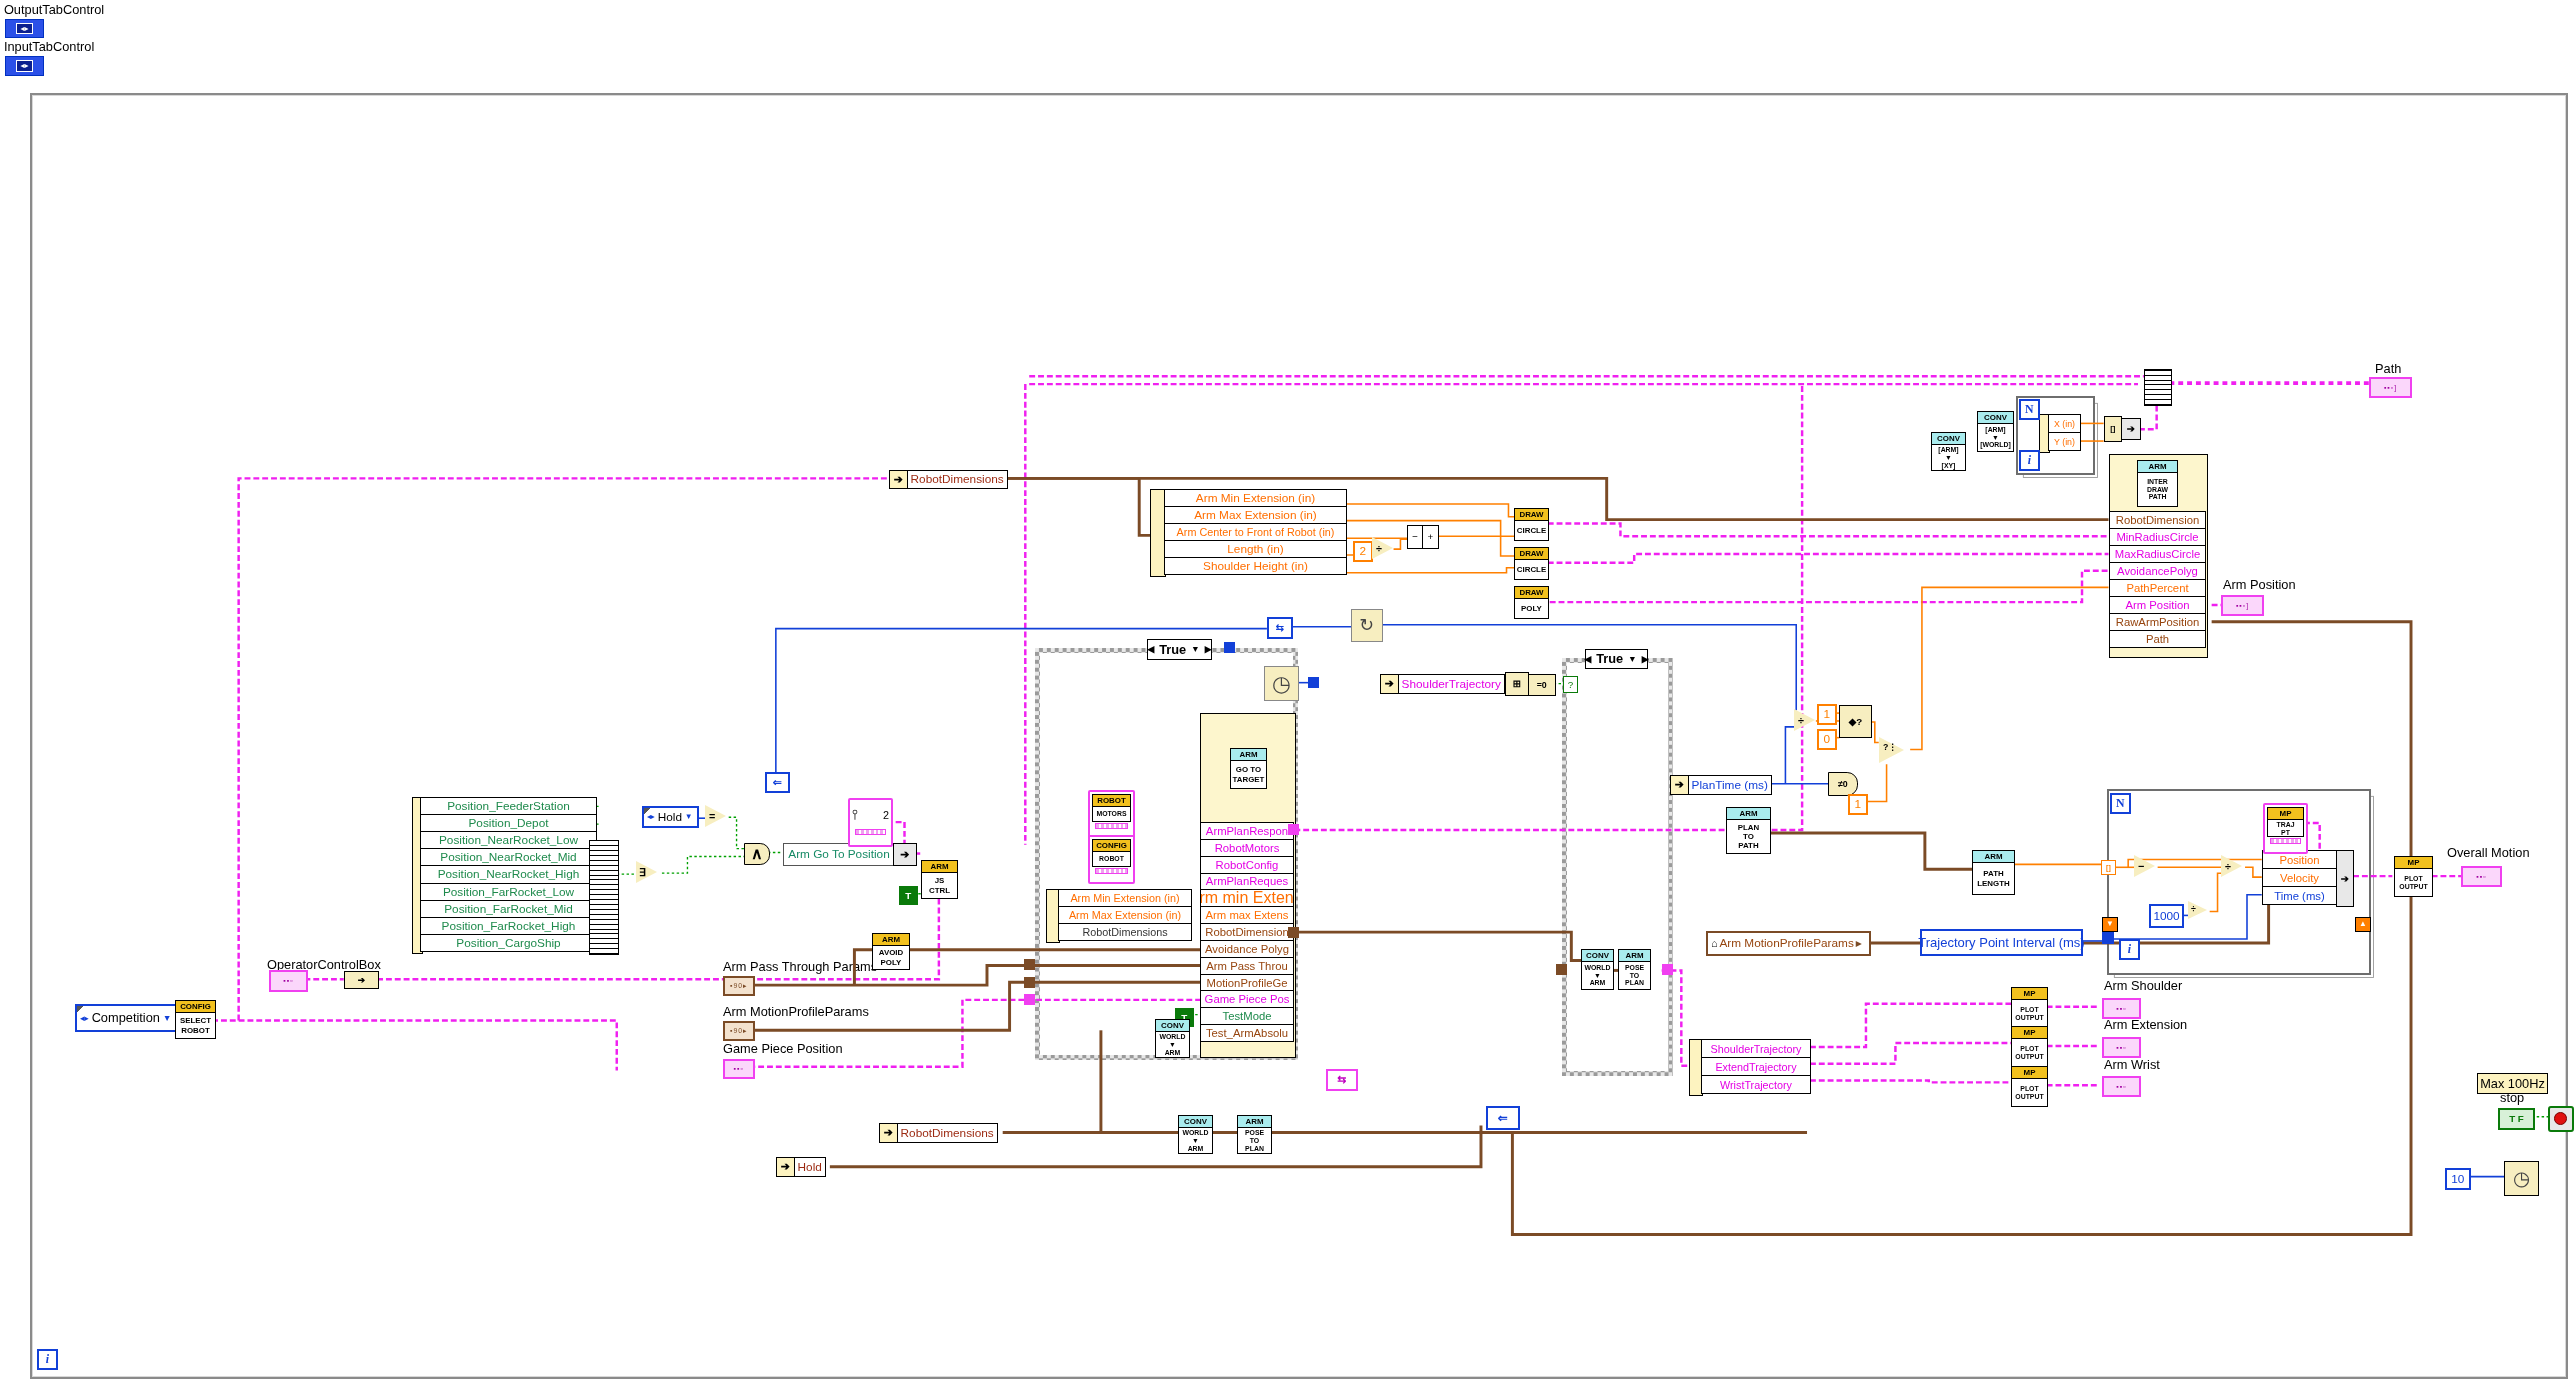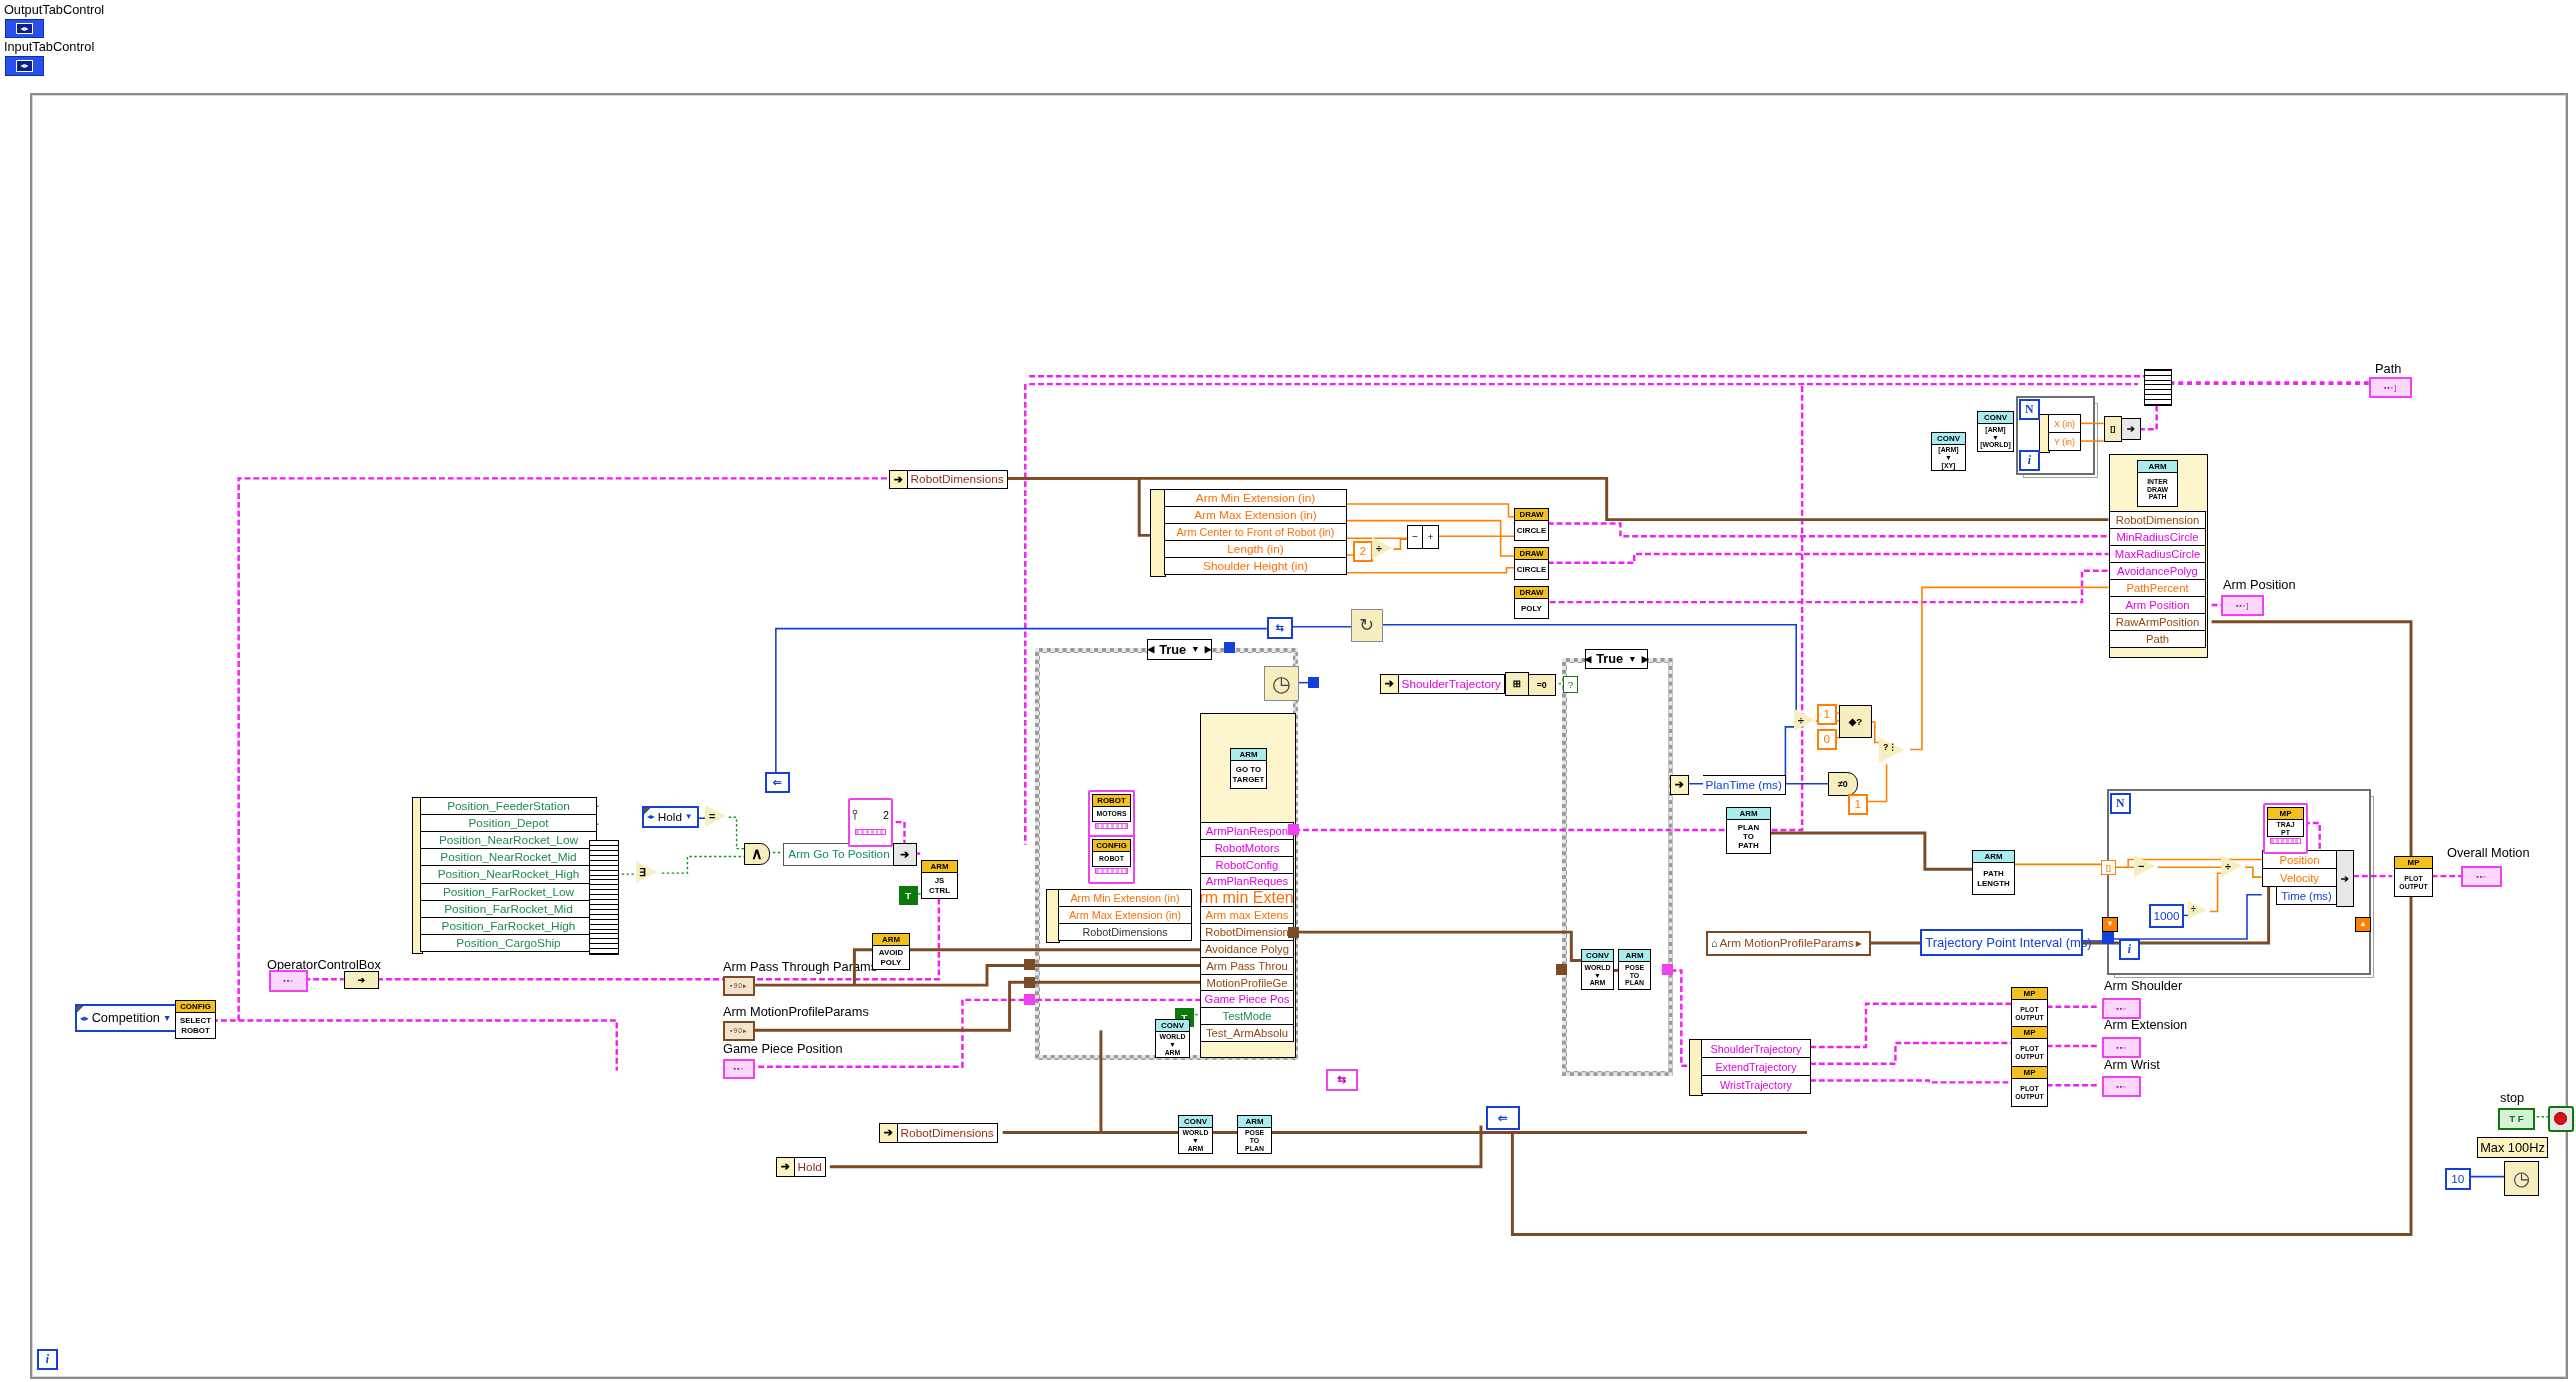--- a/index.html
+++ b/index.html
@@ -28,21 +28,21 @@
   .conn{height:4.9px;margin:1px 2.9px 0;border:1px solid #f040f0;background:
         repeating-linear-gradient(90deg,#f0a0f0 0 2.9px,#fff 2.9px 4.9px);}
   
   .rows{display:flex;flex-direction:column;z-index:5;}
   .rows .r{flex:1;border:1px solid #000;margin-top:-1px;background:#fff;display:flex;
            align-items:center;justify-content:center;font-size:11.8px;white-space:nowrap;
            overflow:hidden;}
   .rows .r:first-child{margin-top:0;}
   .strip{background:#fdf3c0;border:1px solid #000;z-index:5;}
   .greenT{color:#1e8a4c;} .pinkT{color:#e400e4;} .orangeT{color:#ff6e00;}
-  .brownT{color:#96450f;} .blueT{color:#1240d8;margin-left:14px;} .tealT{color:#168a65;} .darkT{color:#333;}
+  .brownT{color:#96450f;} .blueT{color:#1240d8;} .tealT{color:#168a65;} .darkT{color:#333;}
   .redT{color:#9c2a12;}
   
   .unb{display:flex;z-index:5;}
   .unb .arr{background:#fdf3c0;border:1px solid #000;display:flex;align-items:center;
             justify-content:center;font-size:10.8px;font-weight:bold;width:16.7px;}
   .unb .bx{border:1px solid #000;border-left:none;background:#fff;display:flex;align-items:center;
            justify-content:center;font-size:11.8px;padding:0 2.9px;white-space:nowrap;}
   
   .enum{border:2.9px solid #1240d8;background:#fff;display:flex;align-items:center;gap:2.9px;
         font-size:12.8px;padding:0 2.9px;z-index:5;
@@ -661,21 +661,21 @@
       <span>▪▪▫</span>
     </div>
 
   <div class="abs lbl" style="left:2500px;top:1090px;">stop</div>
   <div class="abs tf" style="left:2498px;top:1108px;width:33px;height:17.7px;">
       <span>T F</span>
     </div>
   <div class="abs stopbtn" style="left:2548px;top:1106px;width:21.6px;height:21.6px;">
       <div class="dot"></div>
     </div>
-  <div class="abs freelbl" style="left:2477px;top:1137px;width:69px;height:18.7px;text-align:right;">Max 100Hz</div>
+  <div class="abs freelbl" style="left:2477px;top:1073px;width:69px;height:18.7px;text-align:right;">Max 100Hz</div>
   <div class="abs const" style="left:2445px;top:1168px;width:21.6px;height:17.7px;">
       <span>10</span>
     </div>
   <div class="abs clock" style="left:2504px;top:1161px;width:33px;height:33px;font-size:19.6px;border:1px solid #000;">
       <span>◷</span>
     </div>
 
 </div>
 
 

